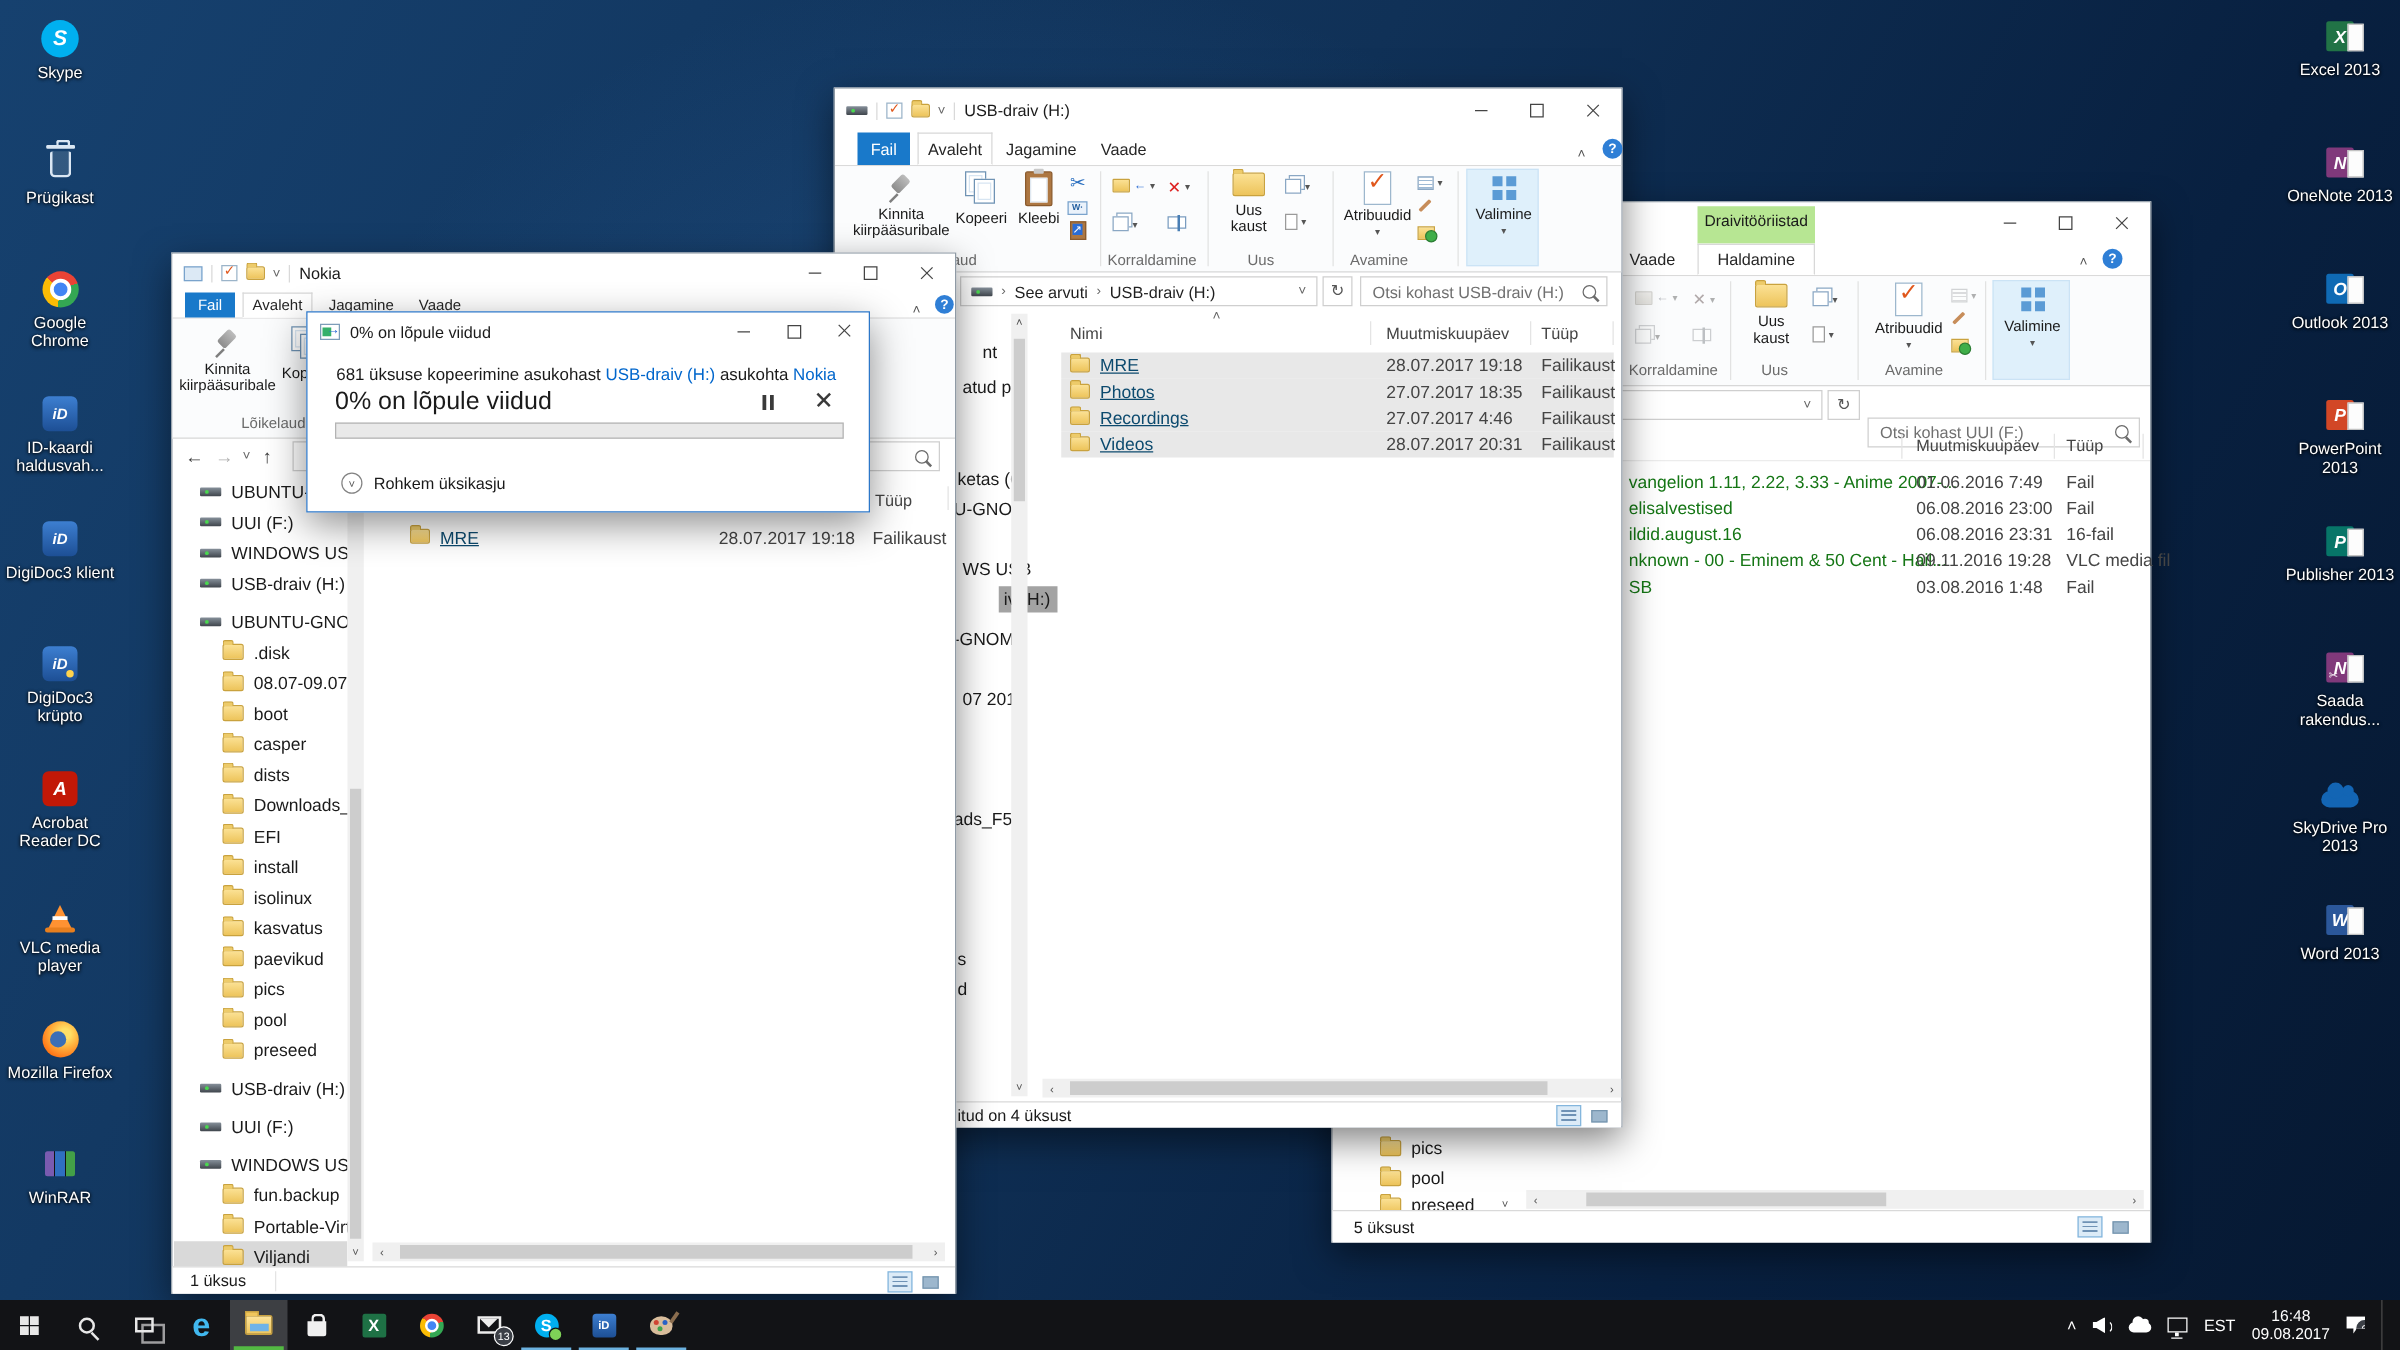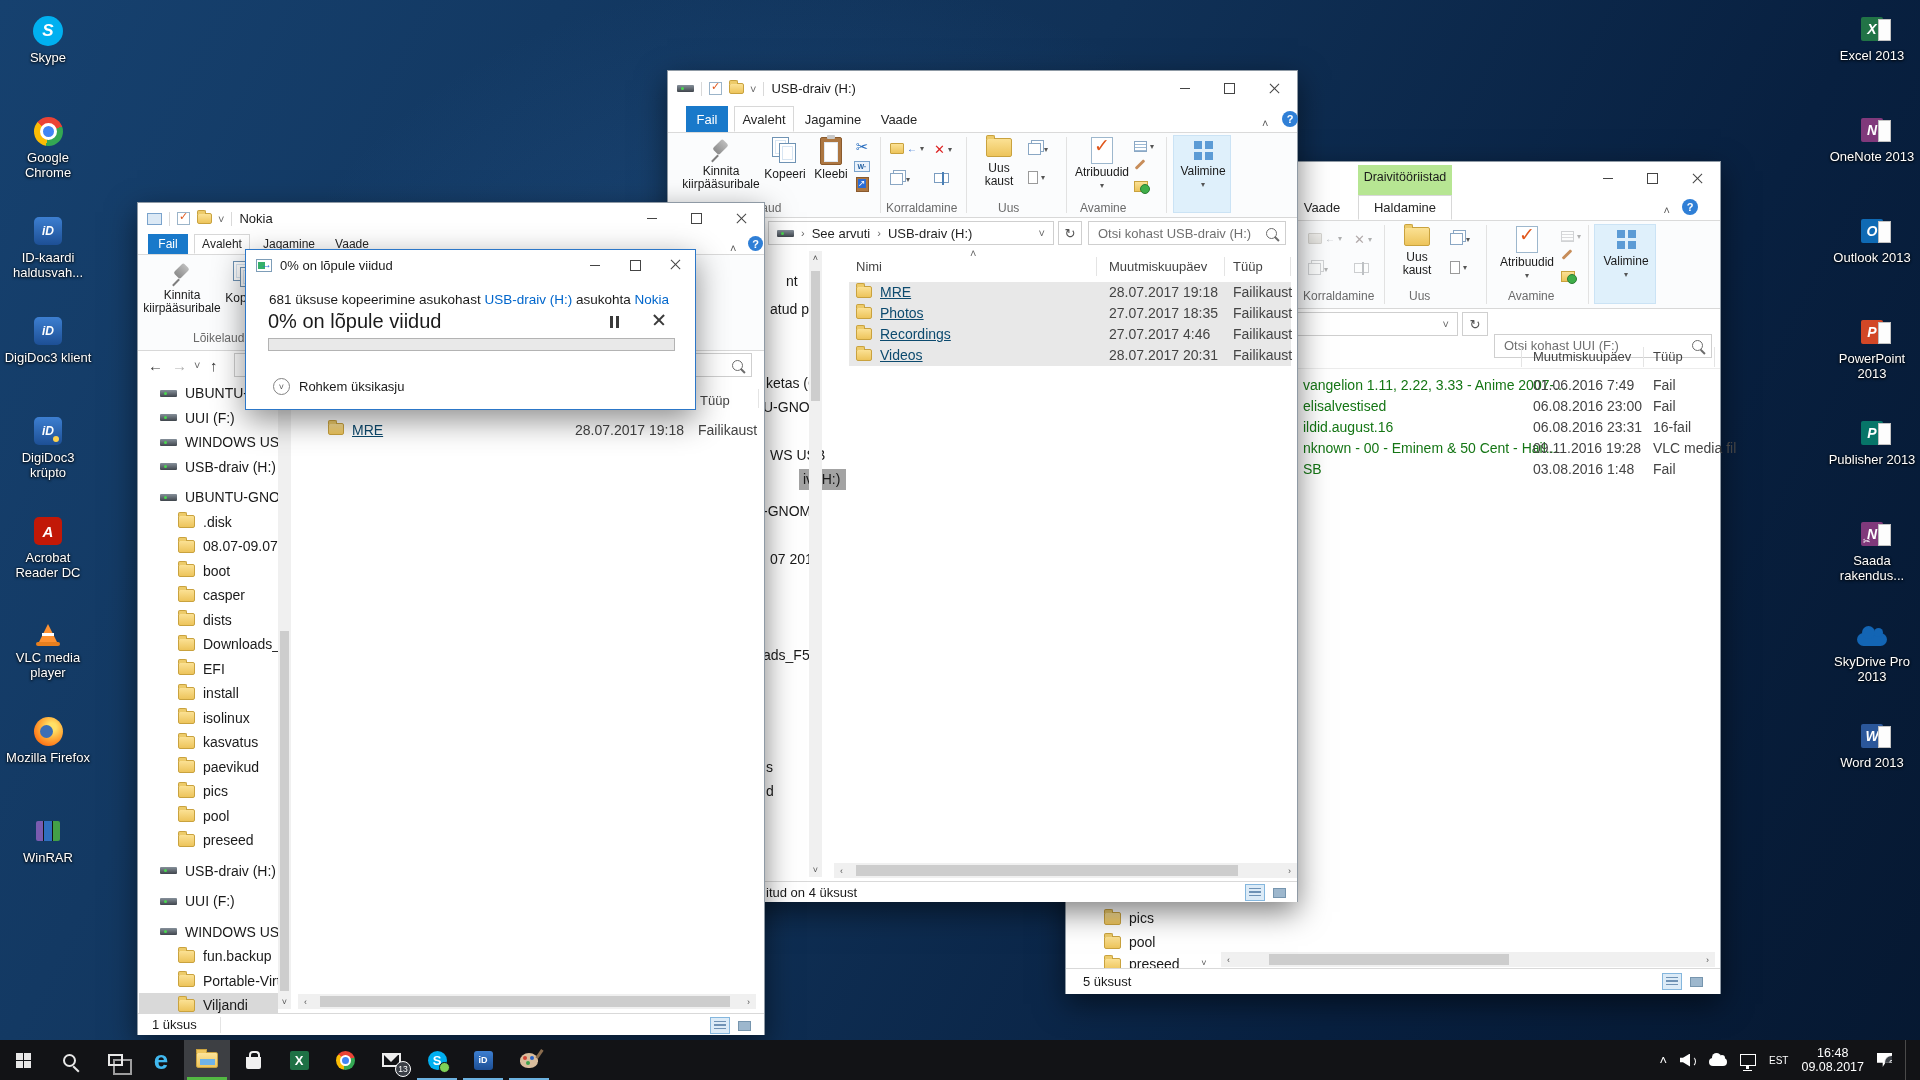--- a/index.html
+++ b/index.html
@@ -214,21 +214,21 @@
   .t-chev{color:#fff;font-size:13px;}
   .t-spk{position:relative;width:16px;height:13px;}
   .t-spk::before{content:"";position:absolute;left:0;top:0;width:10px;height:13px;background:#fff;clip-path:polygon(0 32%,30% 32%,100% 0,100% 100%,30% 68%,0 68%);}
   .t-spk::after{content:"";position:absolute;right:0;top:2px;width:7px;height:9px;border:1.5px solid #fff;border-left:none;border-top-left-radius:0;border-radius:0 8px 8px 0;border-top-color:transparent;border-bottom-color:transparent;}
   .t-cloud{position:relative;width:18px;height:8px;background:#fff;border-radius:8px;margin-top:4px;}
   .t-cloud::before{content:"";position:absolute;left:3px;top:-5px;width:9px;height:9px;background:#fff;border-radius:50%;}
   .t-cloud::after{content:"";position:absolute;right:2px;top:-3px;width:6px;height:6px;background:#fff;border-radius:50%;}
   .t-net{position:relative;width:16px;height:12px;border:1.5px solid #fff;}
   .t-net::before{content:"";position:absolute;left:5px;bottom:-4px;width:3px;height:3px;background:#fff;}
   .t-net::after{content:"";position:absolute;left:2px;bottom:-6px;width:9px;height:1.5px;background:#fff;}
-  .t-lang{color:#fff;font-size:10px;}
+  .t-lang{color:#fff;font-size:13px;}
   .t-clock{color:#fff;font-size:12.5px;text-align:center;line-height:14px;}
   .t-note{position:relative;width:15px;height:14px;background:#fff;clip-path:polygon(0 0,100% 0,100% 70%,55% 70%,38% 100%,38% 70%,0 70%);}
   .nbadge{right:-7px;bottom:-3px;width:15px;height:15px;font-size:9px;position:absolute;border-radius:50%;background:#3b3f46;border:1px solid #fff;color:#fff;display:flex;align-items:center;justify-content:center;}
   .t-show{width:5px;height:40px;border-left:1px solid #4a4a4a;}
 
   
   
   #win-uui{left:1065px;top:161px;width:656px;height:833px;z-index:1;}
   #uui-title{height:33px;}
   .greentab{position:absolute;left:292px;top:3px;width:94px;height:30px;background:#b7e693;display:flex;align-items:flex-start;justify-content:center;font-size:12.5px;color:#1a1a1a;padding-top:5px;}
@@ -278,20 +278,26 @@
 
   <div class="dcol" id="dcol-left">
 
       <div class="dicon">
         <span class="dglyph">
           <i class="dg dg-skype">S</i>
         </span>
         <span class="dlabel">Skype</span>
       </div>
 
+      <div class="dicon">
+        <span class="dglyph">
+          <i class="dg dg-bin"></i>
+        </span>
+        <span class="dlabel">Prügikast</span>
+      </div>
 
       <div class="dicon">
         <span class="dglyph">
           <i class="dg dg-chrome"></i>
         </span>
         <span class="dlabel">Google Chrome</span>
       </div>
 
       <div class="dicon">
         <span class="dglyph">

